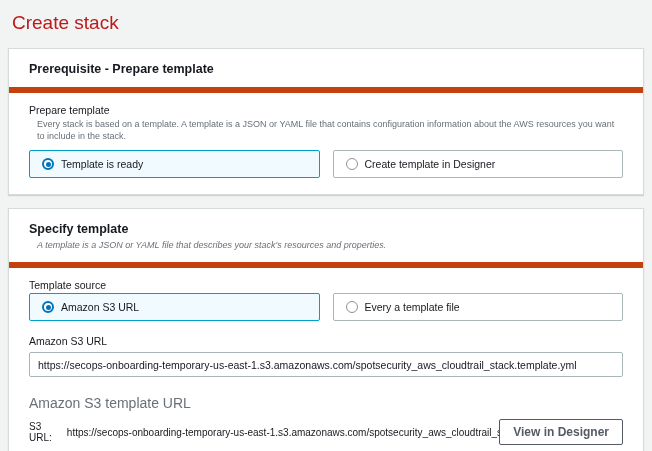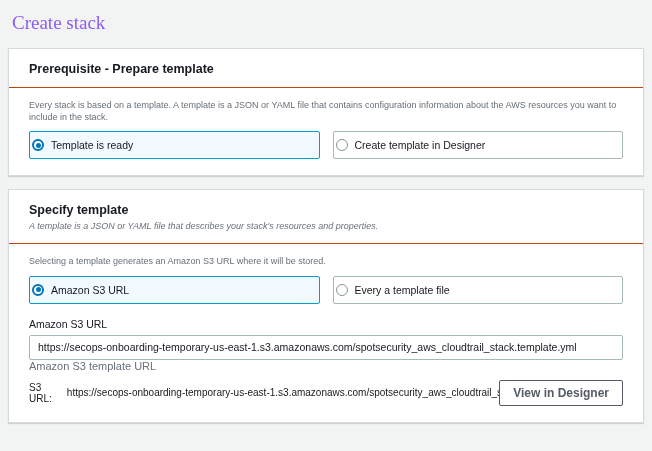--- a/index.html
+++ b/index.html
@@ -7,61 +7,61 @@
   body {
     font-family: "Liberation Sans", sans-serif;
     background: #f2f3f3;
     color: #16191f;
     padding: 8px;
     overflow: hidden;
   }
   .page-title {
     font-size: 19px;
     font-weight: 400;
-    color: #8b5cf6;
+    color: #b91c1c;
     margin: 4px 0 14px 4px;
-    font-family: Liberation Serif, serif;
   }
   .card {
     background: #ffffff;
     border: 1px solid #d5dbdb;
     border-radius: 0;
     box-shadow: 0 1px 1px rgba(0,28,36,0.15);
     margin-bottom: 13px;
   }
   .card-header {
     padding: 13px 20px 11px 20px;
-    border-bottom: 1px solid #c2410c;
+    border-bottom: 6px solid #c2410c;
   }
   .card-title {
     font-size: 12.5px;
     font-weight: 700;
     color: #16191f;
   }
   .card-header .section-desc { margin-top: 3px; font-style: italic; }
   .card-body { padding: 11px 20px 16px 20px; }
   .field-label {
     font-size: 10.5px;
     color: #16191f;
     margin-bottom: 2px;
   }
   .section-desc {
     font-size: 9px;
     color: #687078;
     line-height: 1.35;
+    margin-left: 8px;
   }
   .field-desc { margin-bottom: 8px; }
   .tile-row { display: flex; gap: 13px; }
   .tile {
     flex: 1 1 0;
     display: flex;
     align-items: center;
     gap: 7px;
     height: 28px;
-    padding: 0 2px;
+    padding: 0 12px;
     border: 1px solid #aab7b8;
     border-radius: 2px;
     background: #ffffff;
     cursor: pointer;
     font-size: 10.5px;
     color: #16191f;
   }
   .tile.selected {
     border: 1px solid #00a1c9;
     background: #f1faff;
@@ -93,23 +93,23 @@
     border: 1px solid #aab7b8;
     border-radius: 2px;
     padding: 0 8px;
     font-family: "Liberation Sans", sans-serif;
     font-size: 10.5px;
     color: #16191f;
     background: #fff;
     margin-top: 3px;
   }
   .helper-text {
-    font-size: 11px;
+    font-size: 14px;
     color: #687078;
-    margin-top: 0;
+    margin-top: 18px;
   }
   .s3-row {
     display: flex;
     align-items: center;
     margin-top: 8px;
     font-size: 10px;
     color: #16191f;
   }
   .s3-row .s3-label { margin-right: 6px; }
   .s3-row .s3-url { white-space: nowrap; overflow: hidden; }
@@ -130,41 +130,42 @@
 </head>
 <body>
 
 <h1 class="page-title">Create stack</h1>
 
 <div class="card">
   <div class="card-header">
     <div class="card-title">Prerequisite - Prepare template</div>
   </div>
   <div class="card-body">
+    <div class="field-label">Prepare template</div>
     <div class="section-desc field-desc">Every stack is based on a template. A template is a JSON or YAML file that contains configuration information about the AWS resources you want to include in the stack.</div>
     <div class="tile-row">
       <div class="tile selected">
         <span class="radio"></span>
         <span>Template is ready</span>
       </div>
       <div class="tile">
         <span class="radio"></span>
         <span>Create template in Designer</span>
       </div>
     </div>
   </div>
 </div>
 
 <div class="card">
   <div class="card-header">
     <div class="card-title">Specify template</div>
     <div class="section-desc">A template is a JSON or YAML file that describes your stack's resources and properties.</div>
   </div>
   <div class="card-body">
-    <div class="section-desc field-desc">Selecting a template generates an Amazon S3 URL where it will be stored.</div>
+    <div class="field-label">Template source</div>
     <div class="tile-row">
       <div class="tile selected">
         <span class="radio"></span>
         <span>Amazon S3 URL</span>
       </div>
       <div class="tile">
         <span class="radio"></span>
         <span>Every a template file</span>
       </div>
     </div>

